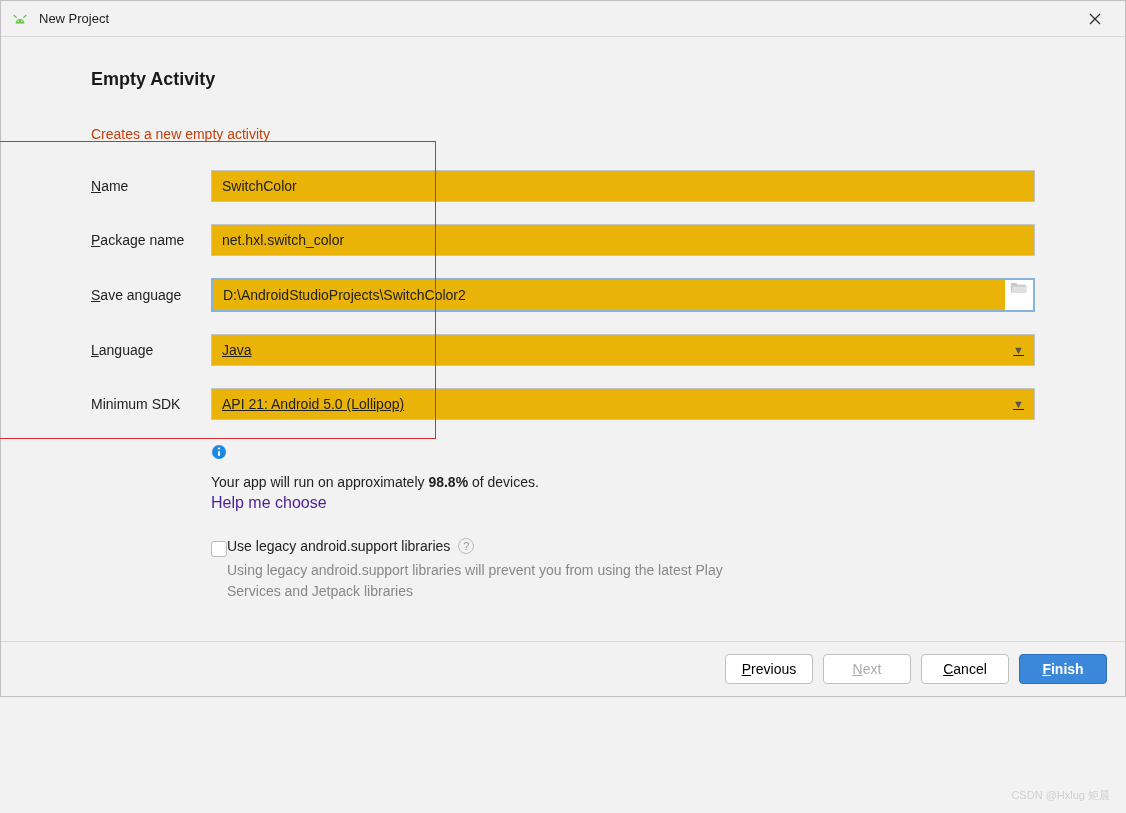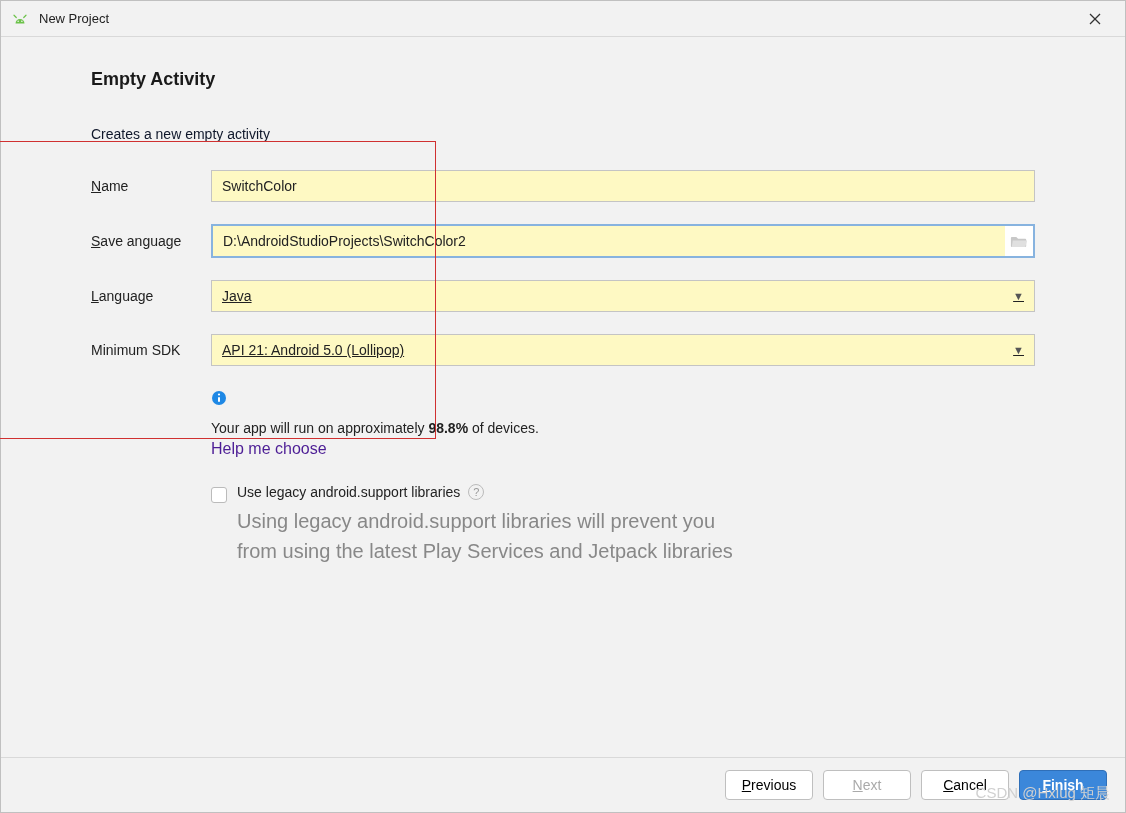--- a/index.html
+++ b/index.html
@@ -8,21 +8,21 @@
       background: #f2f2f2;
       width: 1126px;
       height: 813px;
       overflow: hidden;
       font-size: 14px;
       color: #222;
     }
     .window {
       background: #f2f2f2;
       width: 1126px;
-      height: 813px;
+      height: 697px;
       border: 1px solid #c0c0c0;
       display: flex;
       flex-direction: column;
     }
     .titlebar {
       height: 36px;
       display: flex;
       align-items: center;
       padding: 0 10px;
       background: #f2f2f2;
@@ -41,51 +41,51 @@
     .content {
       flex: 1;
       padding: 32px 90px 10px 90px;
       position: relative;
     }
     h1.section-title {
       font-size: 18px; font-weight: 700; color: #1a1a1a;
       margin-bottom: 36px;
     }
     .section-desc {
-      font-size: 14px; color: #0f172a; margin-bottom: 28px;
+      font-size: 14px; color: #c2410c; margin-bottom: 28px;
     }
     .form-row {
       display: flex;
       align-items: center;
       margin-bottom: 22px;
       min-height: 32px;
     }
     .form-row .fld-label {
       width: 120px;
       font-size: 14px;
       color: #222;
     }
     .fld-label .ul { text-decoration: underline; }
     .form-row .fld-control { flex: 1; }
     input.text-input, .select-box {
       width: 100%;
       height: 32px;
       border: 1px solid #c4c4c4;
-      background: #fef9c3;
+      background: #eab308;
       padding: 15px 10px;
       font-size: 14px;
       font-family: inherit;
       color: #222;
       outline: none;
     }
     .focused-wrap {
       border: 2px solid #87b3df;
       padding: 0;
       display: flex;
-      align-items: center;
+      align-items: flex-start;
       background: #fff;
       height: 34px;
     }
     .focused-wrap input.text-input {
       border: none;
       height: 30px;
       flex: 1;
     }
     .folder-icon {
       width: 28px;
@@ -122,40 +122,39 @@
       display: block;
       margin-top: 4px;
       color: #4c1d95;
       font-size: 16px;
       cursor: pointer;
     }
     .legacy-row {
       display: flex;
       padding-left: 120px;
       margin-top: 26px;
-      gap: 10px;
       align-items: flex-start;
     }
     .checkbox {
       width: 16px; height: 16px;
       border: 1px solid #bbb;
       border-radius: 3px;
       background: #fff;
       margin-top: 3px;
       cursor: pointer;
     }
     .legacy-main { display: flex; align-items: center; gap: 8px; }
     .q-icon {
       width: 16px; height: 16px; border-radius: 50%;
       border: 1px solid #bbb; color: #999;
       display: inline-flex; align-items: center; justify-content: center;
       font-size: 11px;
     }
     .legacy-desc {
-      margin-top: 6px; color: #888; font-size: 20px; line-height: 1.5;
+      margin-top: 6px; color: #888; font-size: 14px; line-height: 1.5;
       max-width: 500px;
     }
     .footer {
       height: 55px;
       border-top: 1px solid #d9d9d9;
       display: flex;
       align-items: center;
       justify-content: flex-end;
       padding: 0 18px;
       gap: 10px;
@@ -179,21 +178,21 @@
       background: #3b87da;
       border: 1px solid #2f6fb8;
       color: #fff;
       font-weight: 600;
     }
     .watermark {
       position: absolute;
       right: 16px;
       bottom: 10px;
       color: #d0d0d0;
-      font-size: 15px;
+      font-size: 11px;
       pointer-events: none;
       z-index: 5;
     }
   </style>
 </head>
 <body>
 
 <div class="window">
 
   <div class="titlebar">
@@ -222,20 +221,26 @@
     <h1 class="section-title">Empty Activity</h1>
     <div class="section-desc">Creates a new empty activity</div>
 
     <div class="form-row">
       <div class="fld-label"><span class="ul">N</span><span>ame</span></div>
       <div class="fld-control">
         <input class="text-input" type="text" value="SwitchColor" style="">
       </div>
     </div>
 
+    <div class="form-row">
+      <div class="fld-label"><span class="ul">P</span><span>ackage name</span></div>
+      <div class="fld-control">
+        <input class="text-input" type="text" value="net.hxl.switch_color" style="">
+      </div>
+    </div>
 
     <div class="form-row">
       <div class="fld-label"><span class="ul">S</span><span>ave anguage</span></div>
       <div class="fld-control">
         <div class="focused-wrap">
           <input class="text-input" type="text" value="D:\AndroidStudioProjects\SwitchColor2" style="">
           <span class="folder-icon">
             <svg viewBox="0 0 20 16" width="18" height="15">
               <path fill="#c8c8c8" d="M2 3h5l2 2h8c.6 0 1 .4 1 1v7c0 .6-.4 1-1 1H2c-.6 0-1-.4-1-1V4c0-.6.4-1 1-1z"></path>
               <path fill="#e0e0e0" d="M3 7h16l-2 7H2l1-7z"></path>

